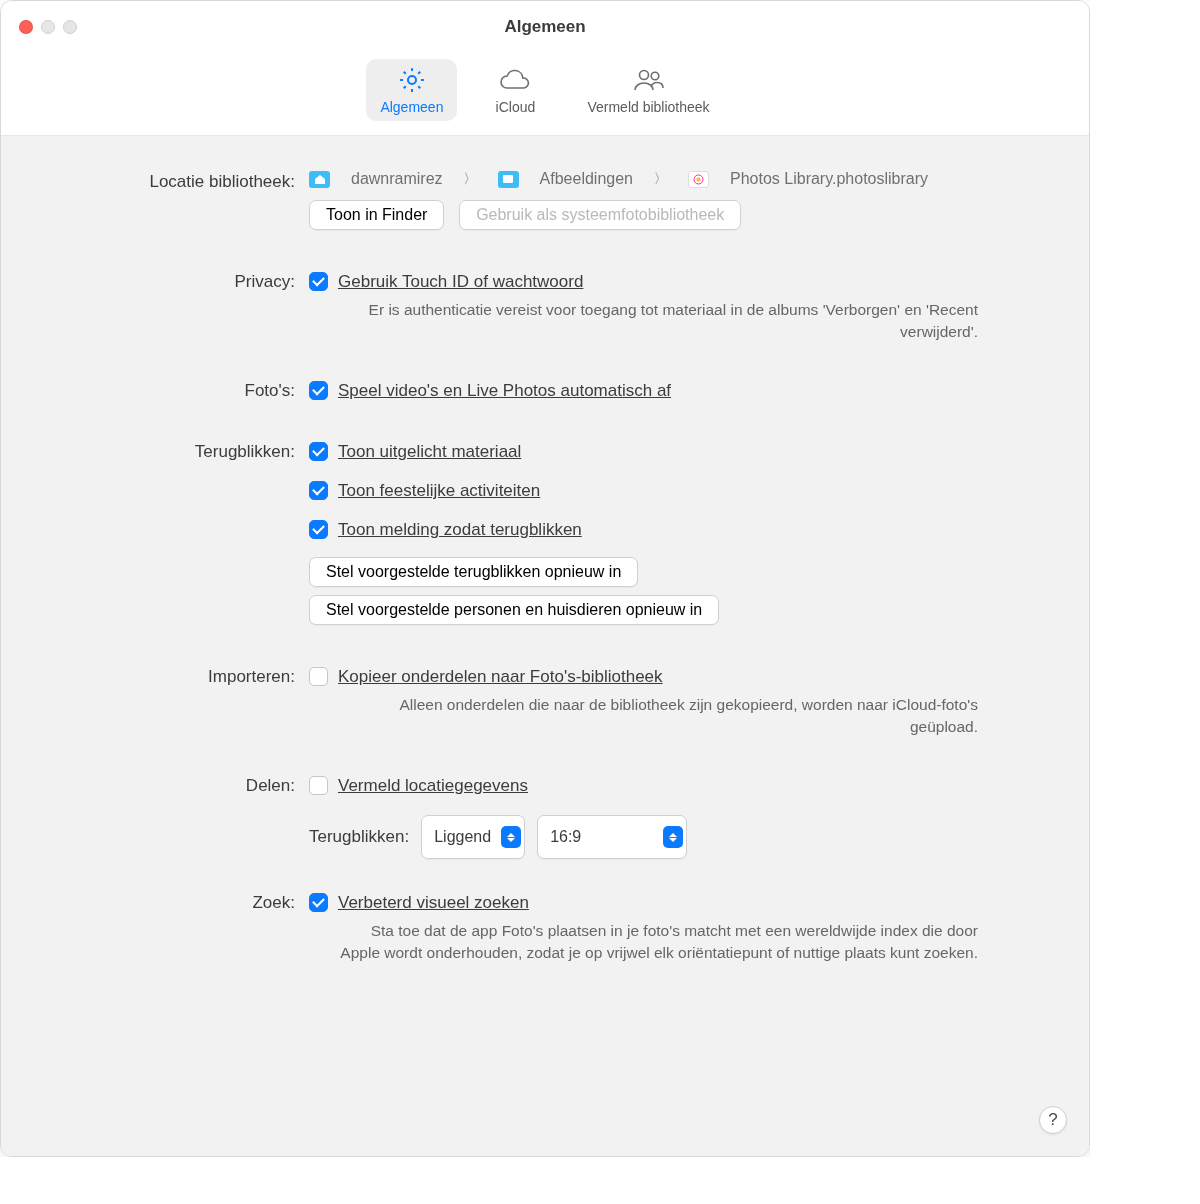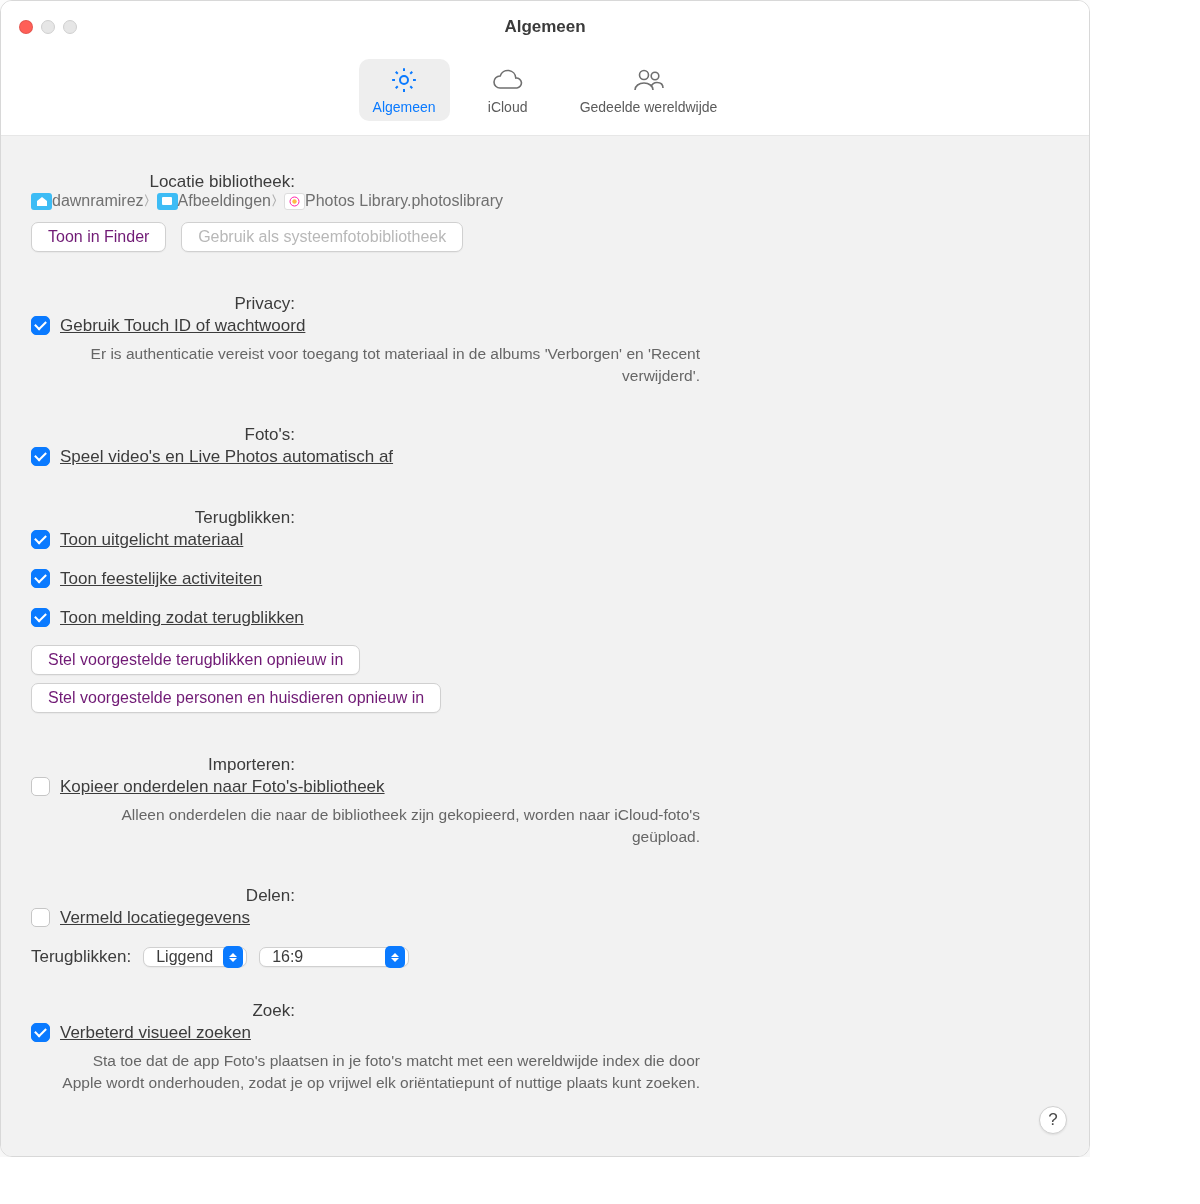--- a/index.html
+++ b/index.html
@@ -66,57 +66,56 @@
   .content {
     background: #f2f2f2;
     padding: 34px 30px 30px 30px;
     position: relative;
     min-height: 1020px;
   }
   .row {
     display: flex;
     align-items: flex-start;
     margin-bottom: 10px;
-    flex-direction: column;
   }
   .row .label-col {
     width: 278px;
     text-align: right;
     padding-right: 14px;
     font-size: 17px;
     color: #3c3c3c;
     padding-top: 2px;
   }
   .row .val-col {
     flex: 1;
     font-size: 17px;
     color: #3c3c3c;
   }
   .breadcrumb {
     display: flex;
     align-items: center;
-    gap: 0;
+    gap: 21px;
     margin-bottom: 12px;
     flex-wrap: wrap;
   }
   .crumb-icon {
     width: 21px; height: 17px; border-radius: 3px;
     display: inline-flex; align-items:center; justify-content:center;
     font-size: 10px; color:#fff;
   }
   .crumb-text { color: #707070; font-size: 16px;}
   .chev { color: #b0b0b0; font-size: 13px; font-weight: 600;}
   .btn {
     display: inline-block;
     background: #fff;
     border: 0.5px solid #d0d0d0;
     border-radius: 7px;
     padding: 5px 16px;
     font-size: 16px;
-    color: #701a75;
+    color: #000000;
     box-shadow: 0 1px 1px rgba(0,0,0,0.04);
     margin-right: 10px;
     margin-bottom: 8px;
   }
   .btn.disabled { color: #b8b8b8; }
   .checkbox {
     width: 19px; height: 19px;
     border-radius: 5px;
     border: 1px solid #c6c6c6;
     background: #fff;
@@ -153,21 +152,21 @@
     margin-bottom: 4px;
     text-align: right;
   }
   .section-gap { height: 22px; }
   .select {
     display: inline-flex;
     align-items: center;
     background: #fff;
     border: 0.5px solid #d0d0d0;
     border-radius: 7px;
-    height: 20px;
+    height: 44px;
     padding: 0 3px 0 12px;
     font-size: 16px;
     box-shadow: 0 1px 1px rgba(0,0,0,0.04);
     margin-right: 12px;
   }
   .select .sel-text { padding-right: 10px;}
   .select .stepper {
     width: 20px; height: 22px;
     background: #0a7aff;
     border-radius: 5px;
@@ -230,21 +229,21 @@
       <span class="label">iCloud</span>
     </div>
     <div class="toolbar-item">
       <span class="icon">
         <svg width="36" height="28" viewBox="0 0 36 28" fill="none" stroke="#6f6f6f" stroke-width="1.6">
           <circle cx="13" cy="9" r="4.5"></circle>
           <circle cx="24" cy="10" r="3.8"></circle>
           <path d="M4 24c0-4 4-7 9-7s9 3 9 7M20 21c1-3 3.5-4.5 6-4.5 3.5 0 6 2 6 5.5"></path>
         </svg>
       </span>
-      <span class="label">Gedeelde wereldwijde</span>
+      <span class="label">Vermeld bibliotheek</span>
     </div>
   </div>
 
   <div class="content">
 
     <div class="row">
       <div class="label-col">Locatie bibliotheek:</div>
       <div class="val-col">
         <div class="breadcrumb">
           <span class="crumb-icon" style="background:#3dbcf5">

